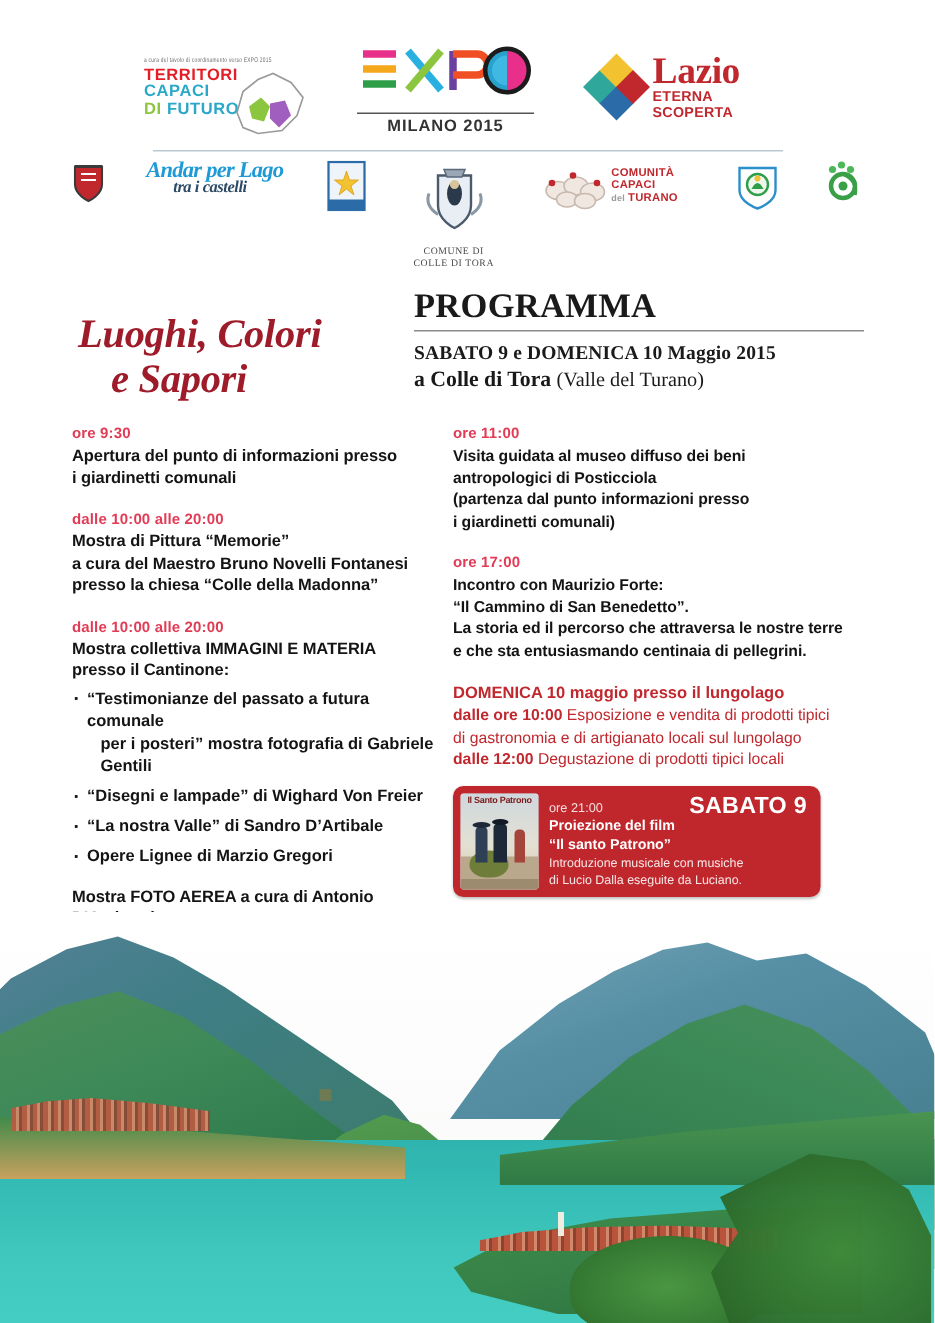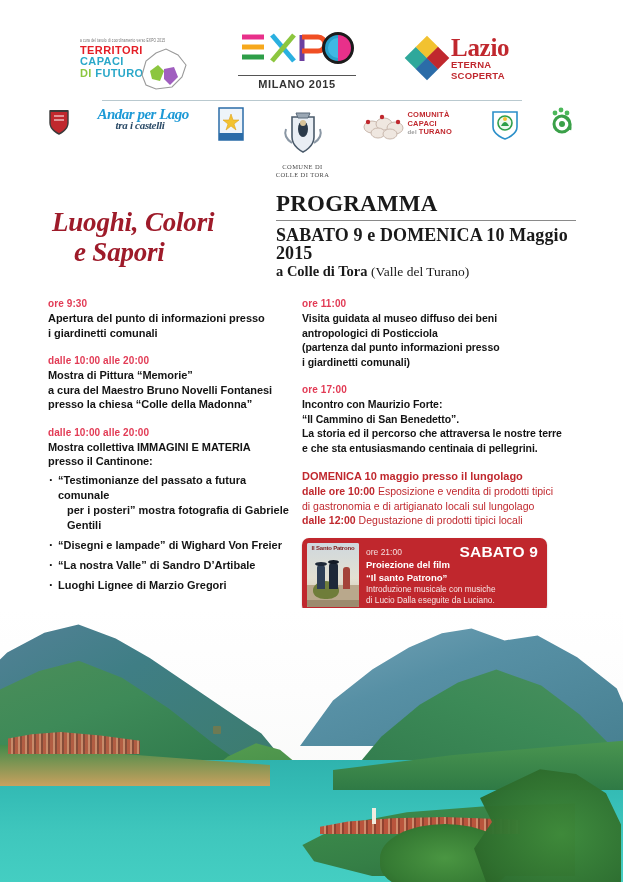--- a/index.html
+++ b/index.html
@@ -9,21 +9,21 @@
     font-family: "Liberation Sans", sans-serif;
     overflow: hidden;
     position: relative;
   }
   .poster { width: 623px; height: 882px; position: relative; background:#fff; }
 
   
   .logo-band { padding-top: 26px; }
   .logo-row-1 {
     display: flex; align-items: center; justify-content: center;
-    gap: 52px; height: 66px;
+    gap: 36px; height: 66px;
   }
   .logo-divider {
     width: 420px; height: 1px; background: #b9c9cf;
     margin: 8px auto 0 auto;
   }
   .logo-row-2 {
     display: flex; align-items: flex-start; justify-content: center;
     gap: 28px; height: 74px; padding-top: 6px;
   }
 
@@ -106,21 +106,21 @@
   .brandtitle .l2 { display:block; margin-left: 22px; }
 
   .programma {
     font-family: "Liberation Serif", serif;
     font-weight: 700; font-size: 23px; color: #1a1a1a;
     letter-spacing: .2px;
   }
   .prog-rule { height:1px; background:#8a8a8a; margin: 3px 0 5px 0; width: 300px; }
   .prog-date {
     font-family:"Liberation Serif", serif; font-weight:700;
-    font-size: 18px; color:#1a1a1a; line-height: 18px; letter-spacing:.1px;
+    font-size: 13px; color:#1a1a1a; line-height: 18px; letter-spacing:.1px;
   }
   .prog-place {
     font-family:"Liberation Serif", serif; font-weight:700;
     font-size: 14.5px; color:#1a1a1a; line-height:18px;
   }
   .prog-place .paren { font-weight: 400; font-size: 13.5px; }
 
   
   .body-cols { display:flex; margin-top: 16px; }
   .bcol-l { width: 290px; padding-left: 48px; }
@@ -454,21 +454,21 @@
         <div class="line">Mostra collettiva IMMAGINI E MATERIA</div>
         <div class="line">presso il Cantinone:</div>
 
         <div class="bullets">
           <div class="bl">
             <span>“Testimonianze del passato a futura comunale</span>
             <span class="ind">per i posteri” mostra fotografia di Gabriele Gentili</span>
           </div>
           <div class="bl">“Disegni e lampade” di Wighard Von Freier</div>
           <div class="bl">“La nostra Valle” di Sandro D’Artibale</div>
-          <div class="bl">Luoghi Lignee di Marzio Gregori</div>
+          <div class="bl">Opere Lignee di Marzio Gregori</div>
         </div>
 
         <div class="mt10">
           <div class="line">Mostra FOTO AEREA a cura di Antonio D’Ambrosio</div>
           <div class="line">presso il parco pubblico comunale</div>
         </div>
       </div>
 
     </div>
 

